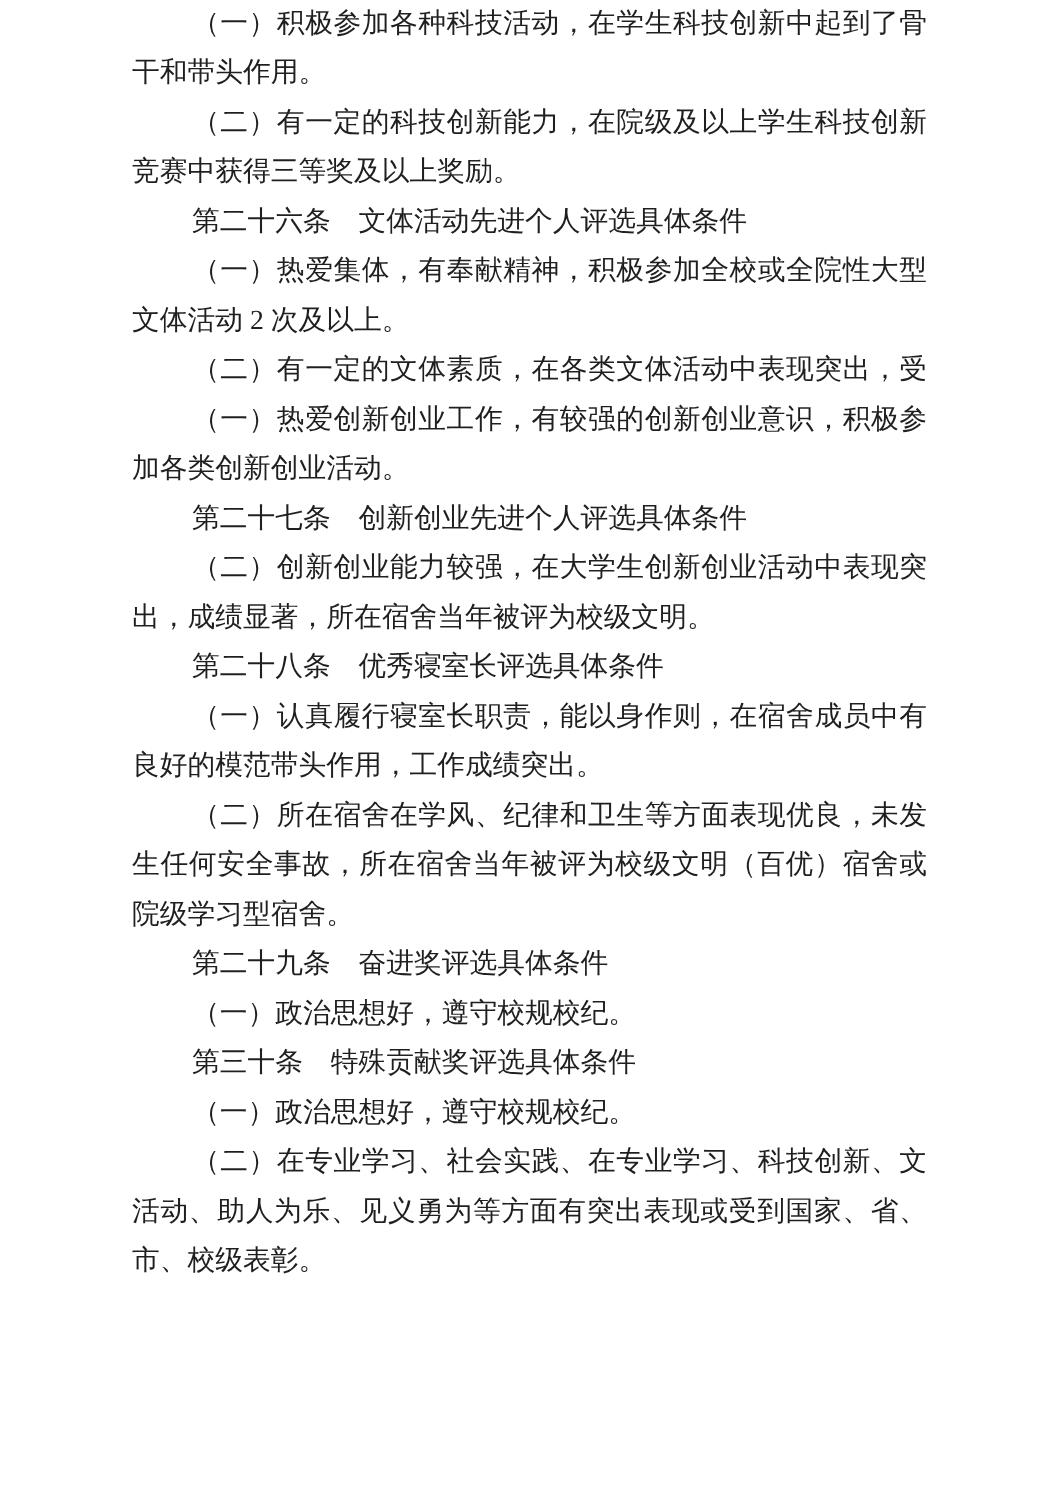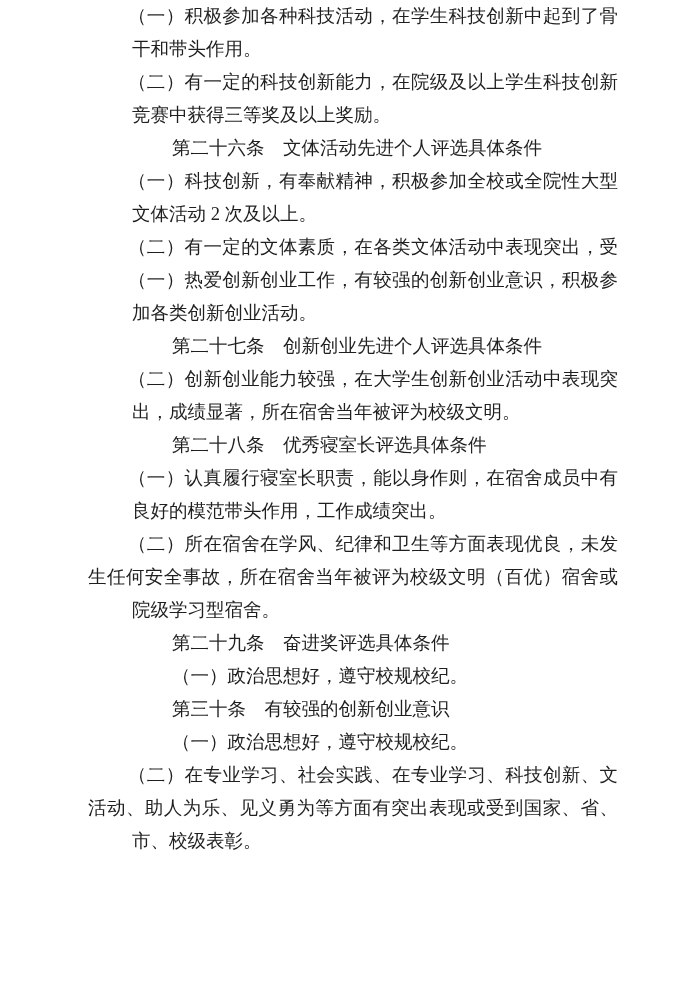--- a/index.html
+++ b/index.html
@@ -26,21 +26,20 @@
     height: 33px;
     line-height: 33px;
     font-size: 18.5px;
     text-align: justify;
     text-align-last: justify;
     overflow: hidden;
     white-space: normal;
   }
   .line.final {
     text-align-last: left;
-    margin-left: 44px;
   }
   .line.indent {
     padding-left: 40px;
   }
   .heading .line {
     font-weight: normal;
   }
 </style>
 </head>
 <body>
@@ -52,21 +51,21 @@
         <div class="line final">干和带头作用。</div>
       </div>
       <div class="paragraph">
         <div class="line indent">（二）有一定的科技创新能力，在院级及以上学生科技创新</div>
         <div class="line final">竞赛中获得三等奖及以上奖励。</div>
       </div>
       <div class="paragraph heading">
         <div class="line indent final">第二十六条　文体活动先进个人评选具体条件</div>
       </div>
       <div class="paragraph">
-        <div class="line indent">（一）科技创新，有奉献精神，积极参加全校或全院性大型</div>
+        <div class="line indent">（一）热爱集体，有奉献精神，积极参加全校或全院性大型</div>
         <div class="line final">文体活动 2 次及以上。</div>
       </div>
       <div class="paragraph">
         <div class="line indent">（二）有一定的文体素质，在各类文体活动中表现突出，受</div>
       </div>
       <div class="paragraph">
         <div class="line indent">（一）热爱创新创业工作，有较强的创新创业意识，积极参</div>
         <div class="line final">加各类创新创业活动。</div>
       </div>
       <div class="paragraph heading">
@@ -88,21 +87,21 @@
         <div class="line">生任何安全事故，所在宿舍当年被评为校级文明（百优）宿舍或</div>
         <div class="line final">院级学习型宿舍。</div>
       </div>
       <div class="paragraph heading">
         <div class="line indent final">第二十九条　奋进奖评选具体条件</div>
       </div>
       <div class="paragraph">
         <div class="line indent final">（一）政治思想好，遵守校规校纪。</div>
       </div>
       <div class="paragraph heading">
-        <div class="line indent final">第三十条　有较强的创新创业意识</div>
+        <div class="line indent final">第三十条　特殊贡献奖评选具体条件</div>
       </div>
       <div class="paragraph">
         <div class="line indent final">（一）政治思想好，遵守校规校纪。</div>
       </div>
       <div class="paragraph">
         <div class="line indent">（二）在专业学习、社会实践、在专业学习、科技创新、文体</div>
         <div class="line">活动、助人为乐、见义勇为等方面有突出表现或受到国家、省、</div>
         <div class="line final">市、校级表彰。</div>
       </div>
     </div>

